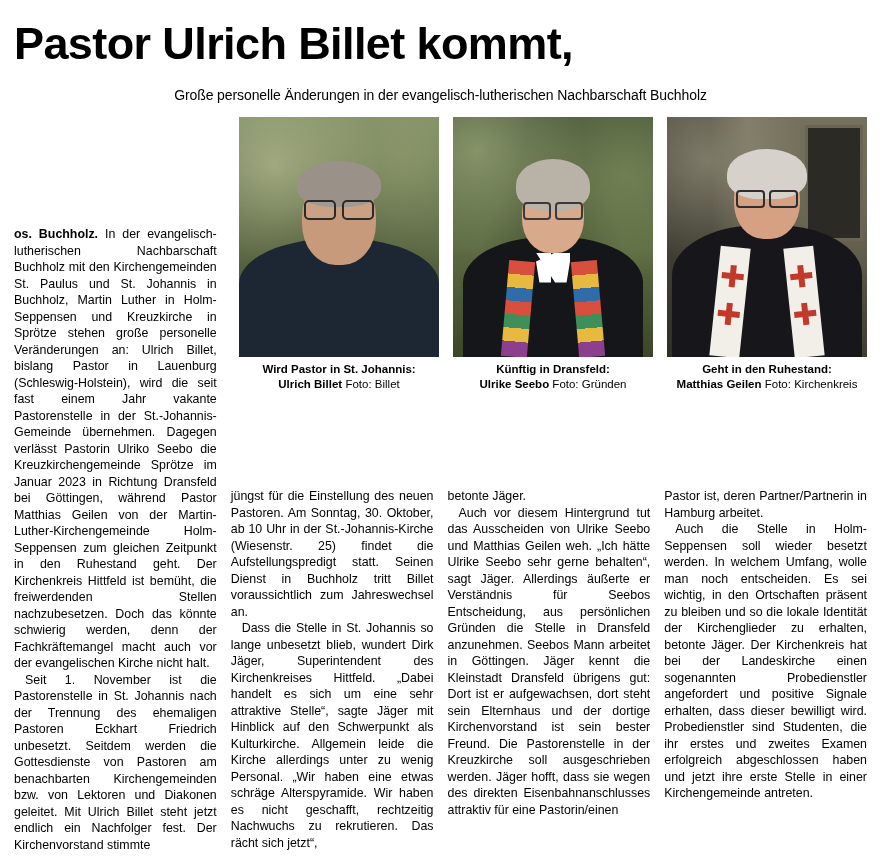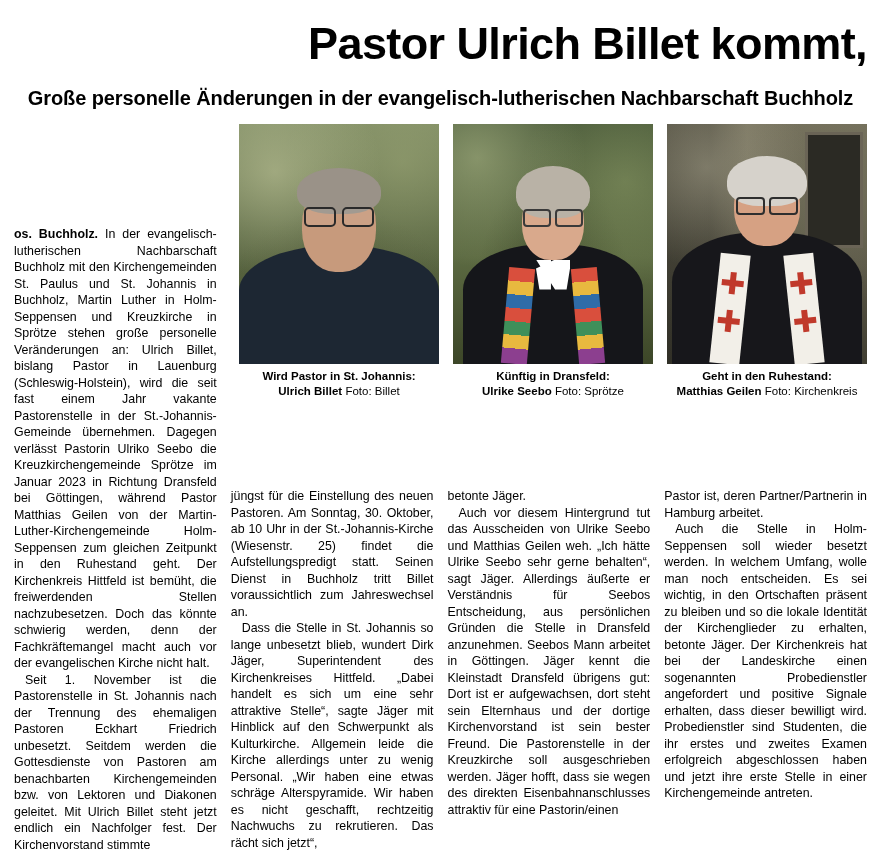--- a/index.html
+++ b/index.html
@@ -17,36 +17,36 @@
   .page {
     width: 881px;
     height: 865px;
     position: relative;
     box-sizing: border-box;
     padding: 6px 14px 0 14px;
   }
 
   
   .headline {
-    text-align: right;
+    text-align: left;
     font-weight: bold;
     font-size: 45px;
     line-height: 1.08;
     letter-spacing: -0.6px;
     margin: 14px 0 16px 0;
     color: #000;
   }
   .headline .line {
     display: block;
     white-space: nowrap;
   }
   .subhead {
     text-align: center;
-    font-weight: bold;
-    font-size: 20px;
+    font-weight: normal;
+    font-size: 14px;
     margin: 18px 0 14px 0;
     color: #000;
     letter-spacing: -0.1px;
   }
 
   
   .photo-row {
     display: flex;
     justify-content: center;
     gap: 14px;
@@ -265,21 +265,21 @@
         <div class="p2-stole-l"></div>
         <div class="p2-stole-r"></div>
         <div class="p2-bands"></div>
         <div class="head p2-head"></div>
         <div class="hair p2-hair"></div>
         <div class="p2-glass"></div>
       </div>
       <div class="caption">
         <div>Künftig in Dransfeld:</div>
         <span>Ulrike Seebo</span>
-        <span class="credit">Foto: Sprötze</span>
+        <span class="credit">Foto: Gründen</span>
       </div>
     </div>
 
     <div class="photo-block">
       <div class="photo ph3">
         <div class="blur-bg"></div>
         <div class="door"></div>
         <div class="body-shape p3-body"></div>
         <div class="p3-stole-l">
           <div class="cross" style="left:4px; top:18px;"></div>

